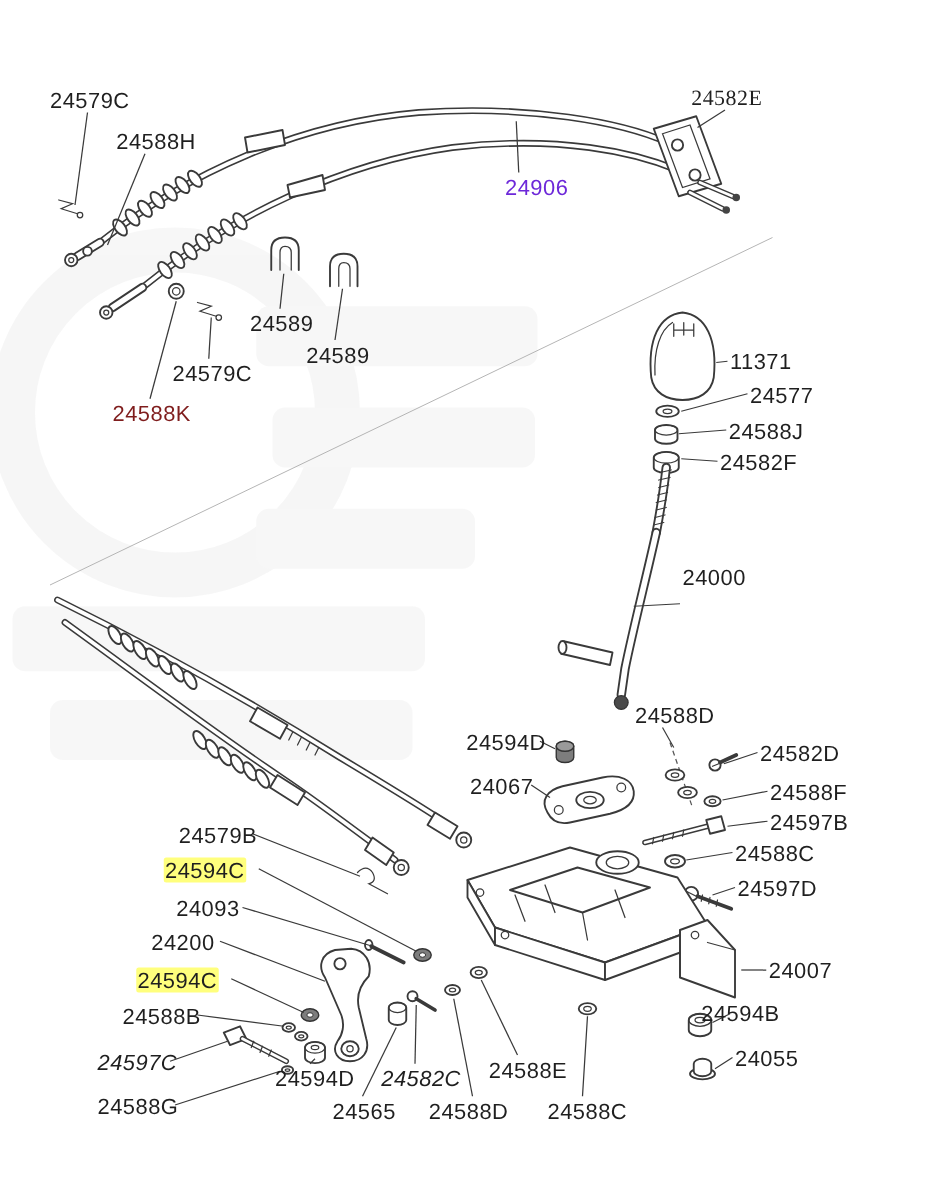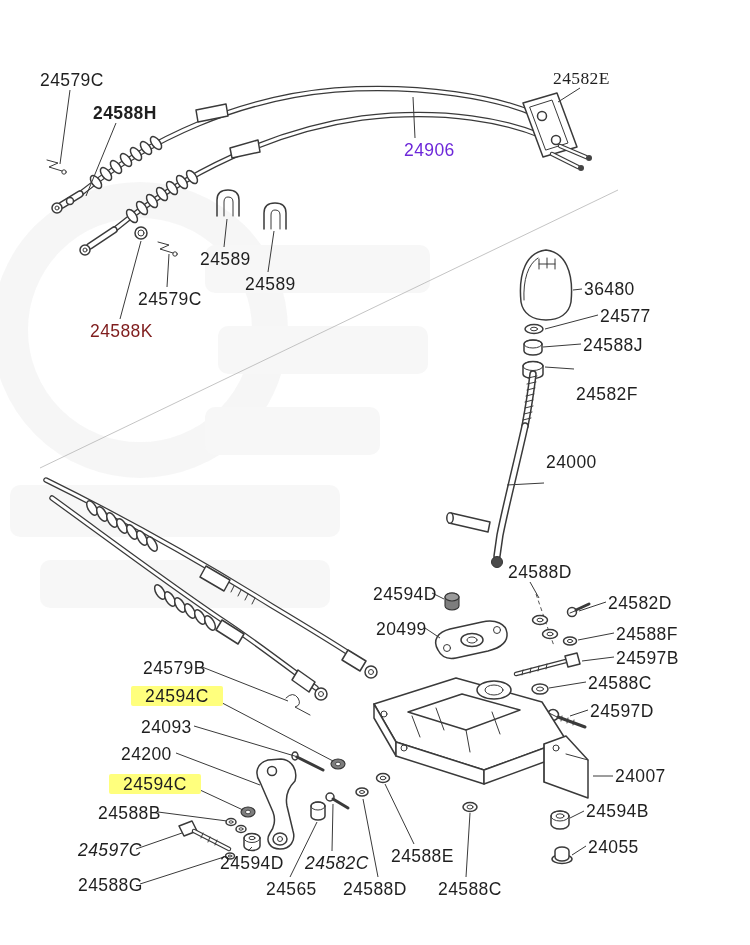--- a/index.html
+++ b/index.html
@@ -5,21 +5,21 @@
   * { margin:0; padding:0; box-sizing:border-box; }
   html,body { width:750px; height:945px; }
   body { font-family:"Liberation Sans", sans-serif; background:#ffffff; }
   .stage { position:relative; width:750px; height:945px; background:#fff; overflow:hidden; }
   .drawing { position:absolute; left:0; top:0; }
   .labels { position:absolute; left:0; top:0; width:750px; height:945px; pointer-events:none; }
   .part-label {
     position:absolute; font-size:17.5px; letter-spacing:.4px;
     color:#1f1f1f; white-space:nowrap; line-height:20px;
   }
-  .part-label.highlight { background:var(--hl,#ffff7d); padding:0 14px; border-radius:2px; }
+  .part-label.highlight { background:var(--hl,#ffff7d); padding:0 1px; border-radius:2px; }
 
   
   .ln   { stroke:#3a3a3a; stroke-width:1.5; fill:none; stroke-linecap:round; stroke-linejoin:round; }
   .lnf  { stroke:#3a3a3a; stroke-width:1.5; fill:#ffffff; stroke-linejoin:round; }
   .thin { stroke:#3a3a3a; stroke-width:1; fill:none; stroke-linecap:round; }
   .t1 { stroke:#3a3a3a; stroke-width:5.5; fill:none; stroke-linecap:round; }
   .t2 { stroke:#ffffff; stroke-width:3;   fill:none; stroke-linecap:round; }
   .u1 { stroke:#3a3a3a; stroke-width:4.5; fill:none; stroke-linecap:round; }
   .u2 { stroke:#ffffff; stroke-width:2.2; fill:none; stroke-linecap:round; }
   .r1 { stroke:#3a3a3a; stroke-width:7.5; fill:none; stroke-linecap:round; }
@@ -350,48 +350,48 @@
         <line x1="586" y1="846" x2="572" y2="855" class="leader"></line>
         <line x1="140" y1="884" x2="224" y2="857" class="leader"></line>
         <line x1="290" y1="877" x2="317" y2="822" class="leader"></line>
         <line x1="378" y1="877" x2="363" y2="799" class="leader"></line>
         <line x1="466" y1="877" x2="470" y2="813" class="leader"></line>
       </g>
   </svg>
 
   <div class="labels" id="labels">
       <div class="part-label" style="left: 40px; top: 70px; color: rgb(31, 31, 31);">24579C</div>
-      <div class="part-label" style="left: 93px; top: 103px; color: rgb(31, 31, 31); font-weight: bold;">24588H</div>
+      <div class="part-label" style="left: 93px; top: 103px; color: rgb(31, 31, 31);">24588H</div>
       <div class="part-label" style="left: 388px; top: 140px; color: #6d28d9; margin-left: 16px;">24906</div>
       <div class="part-label" style="left: 553px; top: 68px; color: rgb(31, 31, 31); font-family: Liberation Serif, serif;">24582E</div>
       <div class="part-label" style="left: 200px; top: 249px; color: rgb(31, 31, 31);">24589</div>
       <div class="part-label" style="left: 245px; top: 274px; color: rgb(31, 31, 31);">24589</div>
       <div class="part-label" style="left: 138px; top: 289px; color: rgb(31, 31, 31);">24579C</div>
       <div class="part-label" style="left: 90px; top: 321px; color: #7f1d1d;">24588K</div>
-      <div class="part-label" style="left: 584px; top: 279px; color: rgb(31, 31, 31);">36480</div>
+      <div class="part-label" style="left: 584px; top: 279px; color: rgb(31, 31, 31);">11371</div>
       <div class="part-label" style="left: 600px; top: 306px; color: rgb(31, 31, 31);">24577</div>
       <div class="part-label" style="left: 583px; top: 335px; color: rgb(31, 31, 31);">24588J</div>
-      <div class="part-label" style="left: 576px; top: 360px; color: rgb(31, 31, 31); margin-top: 24px;">24582F</div>
+      <div class="part-label" style="left: 576px; top: 360px; color: rgb(31, 31, 31);">24582F</div>
       <div class="part-label" style="left: 546px; top: 452px; color: rgb(31, 31, 31);">24000</div>
       <div class="part-label" style="left: 508px; top: 562px; color: rgb(31, 31, 31);">24588D</div>
       <div class="part-label" style="left: 373px; top: 584px; color: rgb(31, 31, 31);">24594D</div>
       <div class="part-label" style="left: 608px; top: 593px; color: rgb(31, 31, 31);">24582D</div>
-      <div class="part-label" style="left: 376px; top: 619px; color: rgb(31, 31, 31);">20499</div>
+      <div class="part-label" style="left: 376px; top: 619px; color: rgb(31, 31, 31);">24067</div>
       <div class="part-label" style="left: 616px; top: 624px; color: rgb(31, 31, 31);">24588F</div>
       <div class="part-label" style="left: 616px; top: 648px; color: rgb(31, 31, 31);">24597B</div>
       <div class="part-label" style="left: 143px; top: 658px; color: rgb(31, 31, 31);">24579B</div>
       <div class="part-label" style="left: 588px; top: 673px; color: rgb(31, 31, 31);">24588C</div>
       <div class="part-label highlight" style="left: 131px; top: 686px; color: rgb(31, 31, 31);">24594C</div>
       <div class="part-label" style="left: 590px; top: 701px; color: rgb(31, 31, 31);">24597D</div>
       <div class="part-label" style="left: 141px; top: 717px; color: rgb(31, 31, 31);">24093</div>
       <div class="part-label" style="left: 121px; top: 744px; color: rgb(31, 31, 31);">24200</div>
       <div class="part-label highlight" style="left: 109px; top: 774px; color: rgb(31, 31, 31);">24594C</div>
       <div class="part-label" style="left: 615px; top: 766px; color: rgb(31, 31, 31);">24007</div>
       <div class="part-label" style="left: 98px; top: 803px; color: rgb(31, 31, 31);">24588B</div>
-      <div class="part-label" style="left: 586px; top: 801px; color: rgb(31, 31, 31);">24594B</div>
+      <div class="part-label" style="left: 561px; top: 801px; color: rgb(31, 31, 31);">24594B</div>
       <div class="part-label" style="left: 78px; top: 840px; color: rgb(31, 31, 31); font-style: italic;">24597C</div>
       <div class="part-label" style="left: 220px; top: 853px; color: rgb(31, 31, 31);">24594D</div>
       <div class="part-label" style="left: 305px; top: 853px; color: rgb(31, 31, 31); font-style: italic;">24582C</div>
       <div class="part-label" style="left: 391px; top: 846px; color: rgb(31, 31, 31);">24588E</div>
       <div class="part-label" style="left: 588px; top: 837px; color: rgb(31, 31, 31);">24055</div>
       <div class="part-label" style="left: 78px; top: 875px; color: rgb(31, 31, 31);">24588G</div>
       <div class="part-label" style="left: 266px; top: 879px; color: rgb(31, 31, 31);">24565</div>
       <div class="part-label" style="left: 343px; top: 879px; color: rgb(31, 31, 31);">24588D</div>
       <div class="part-label" style="left: 438px; top: 879px; color: rgb(31, 31, 31);">24588C</div>
     </div>

